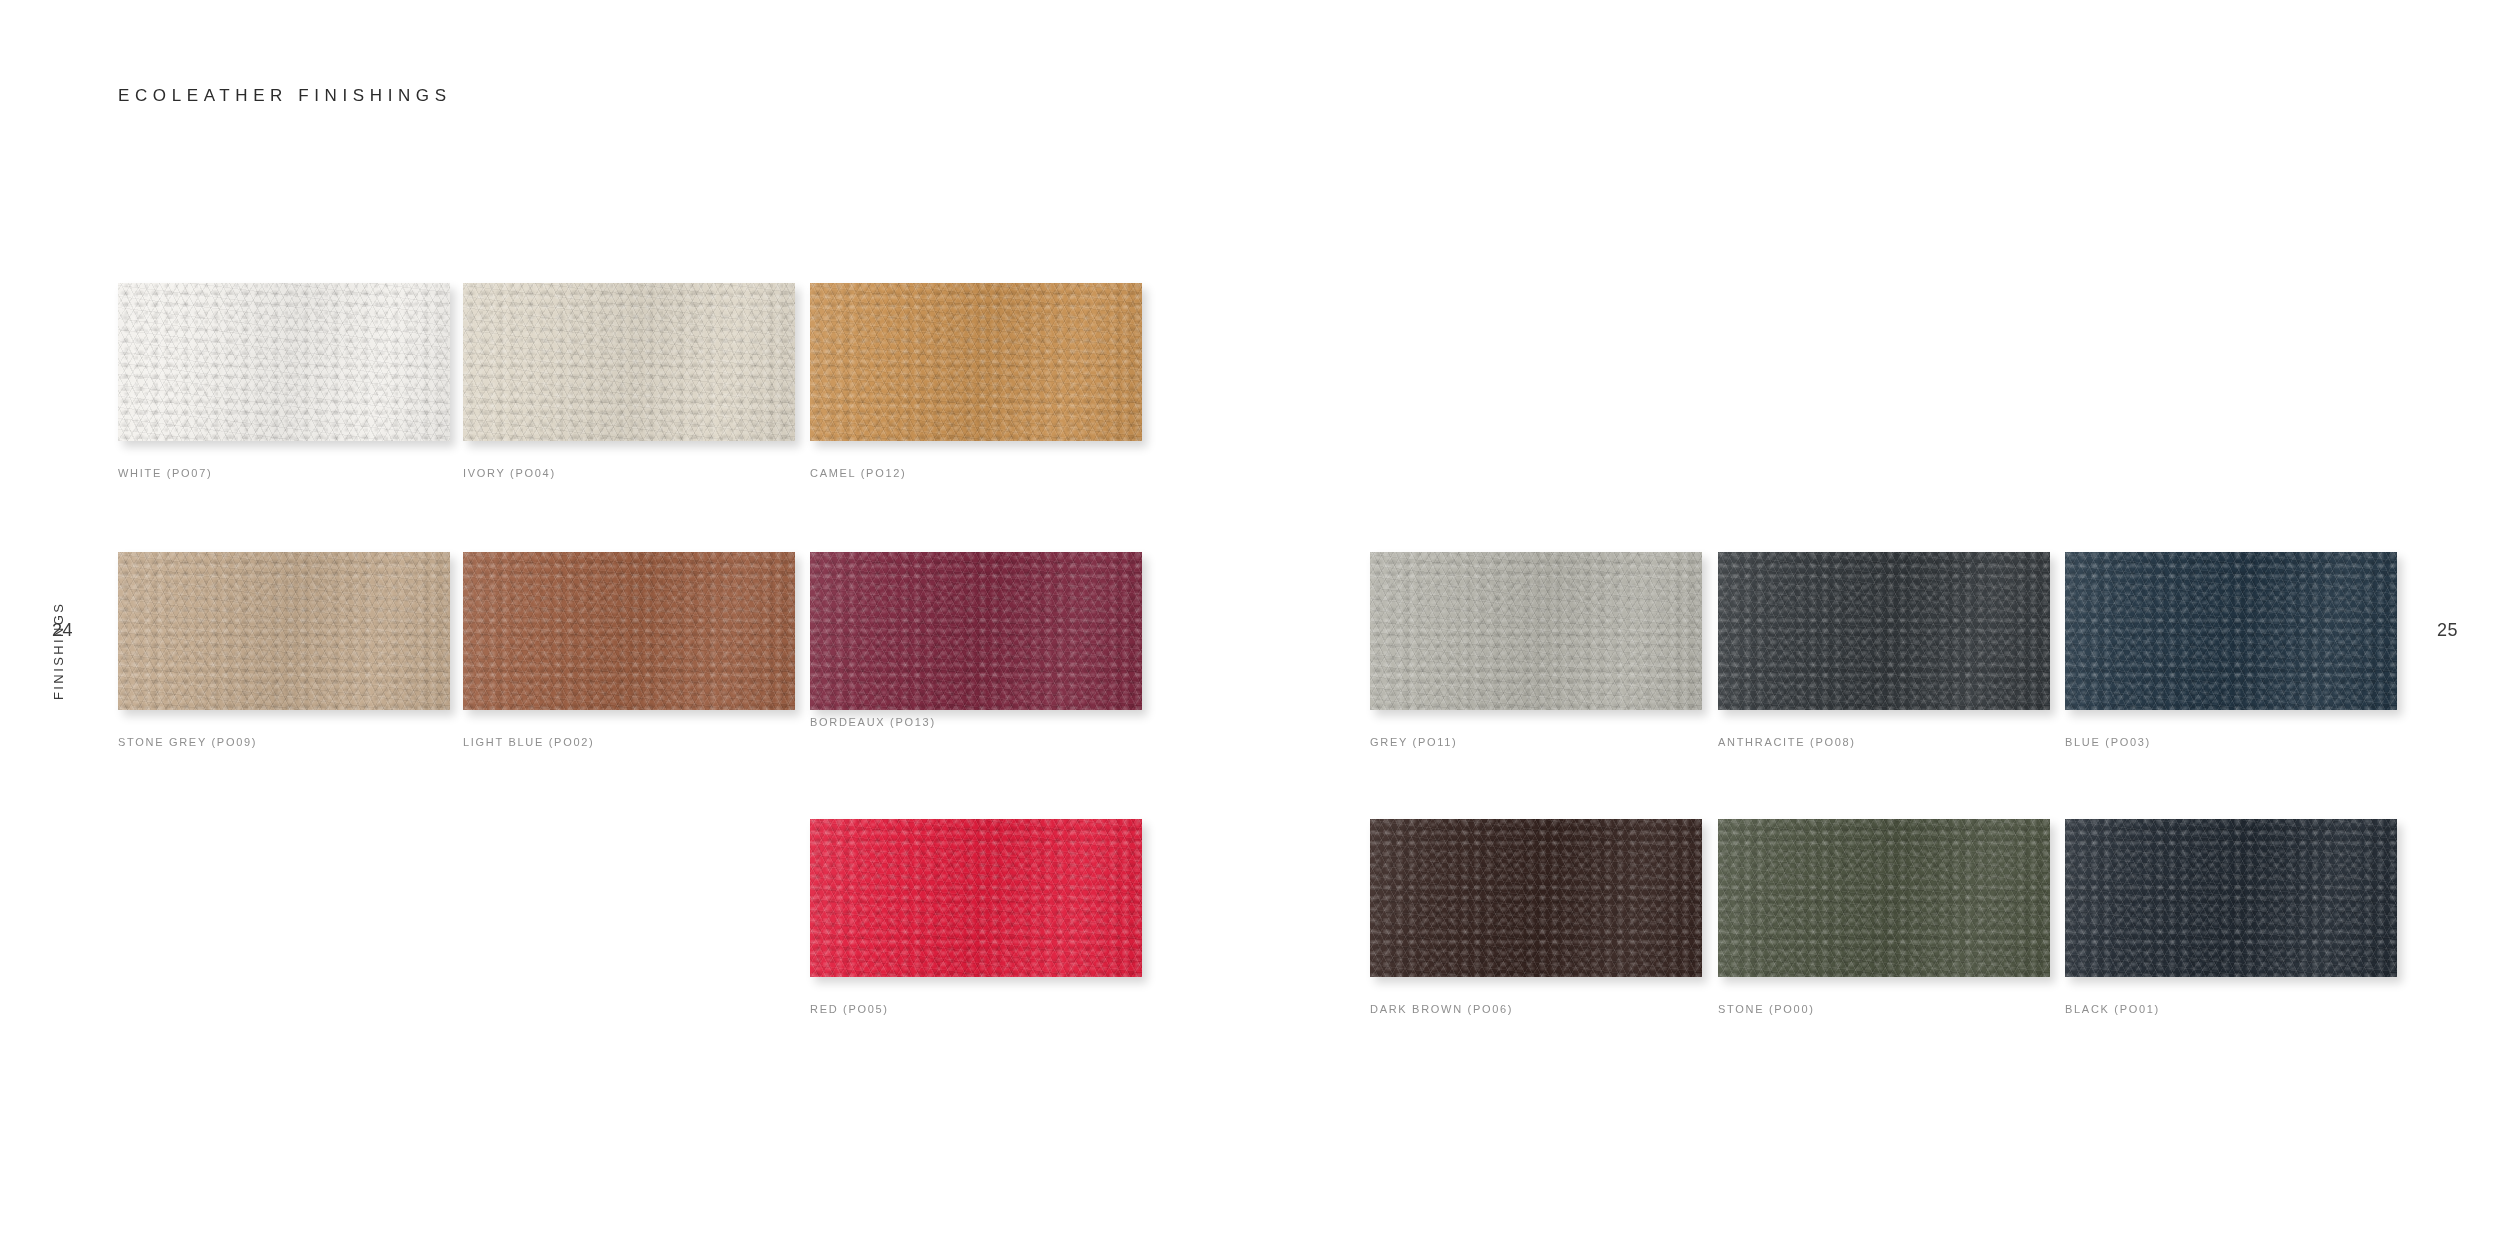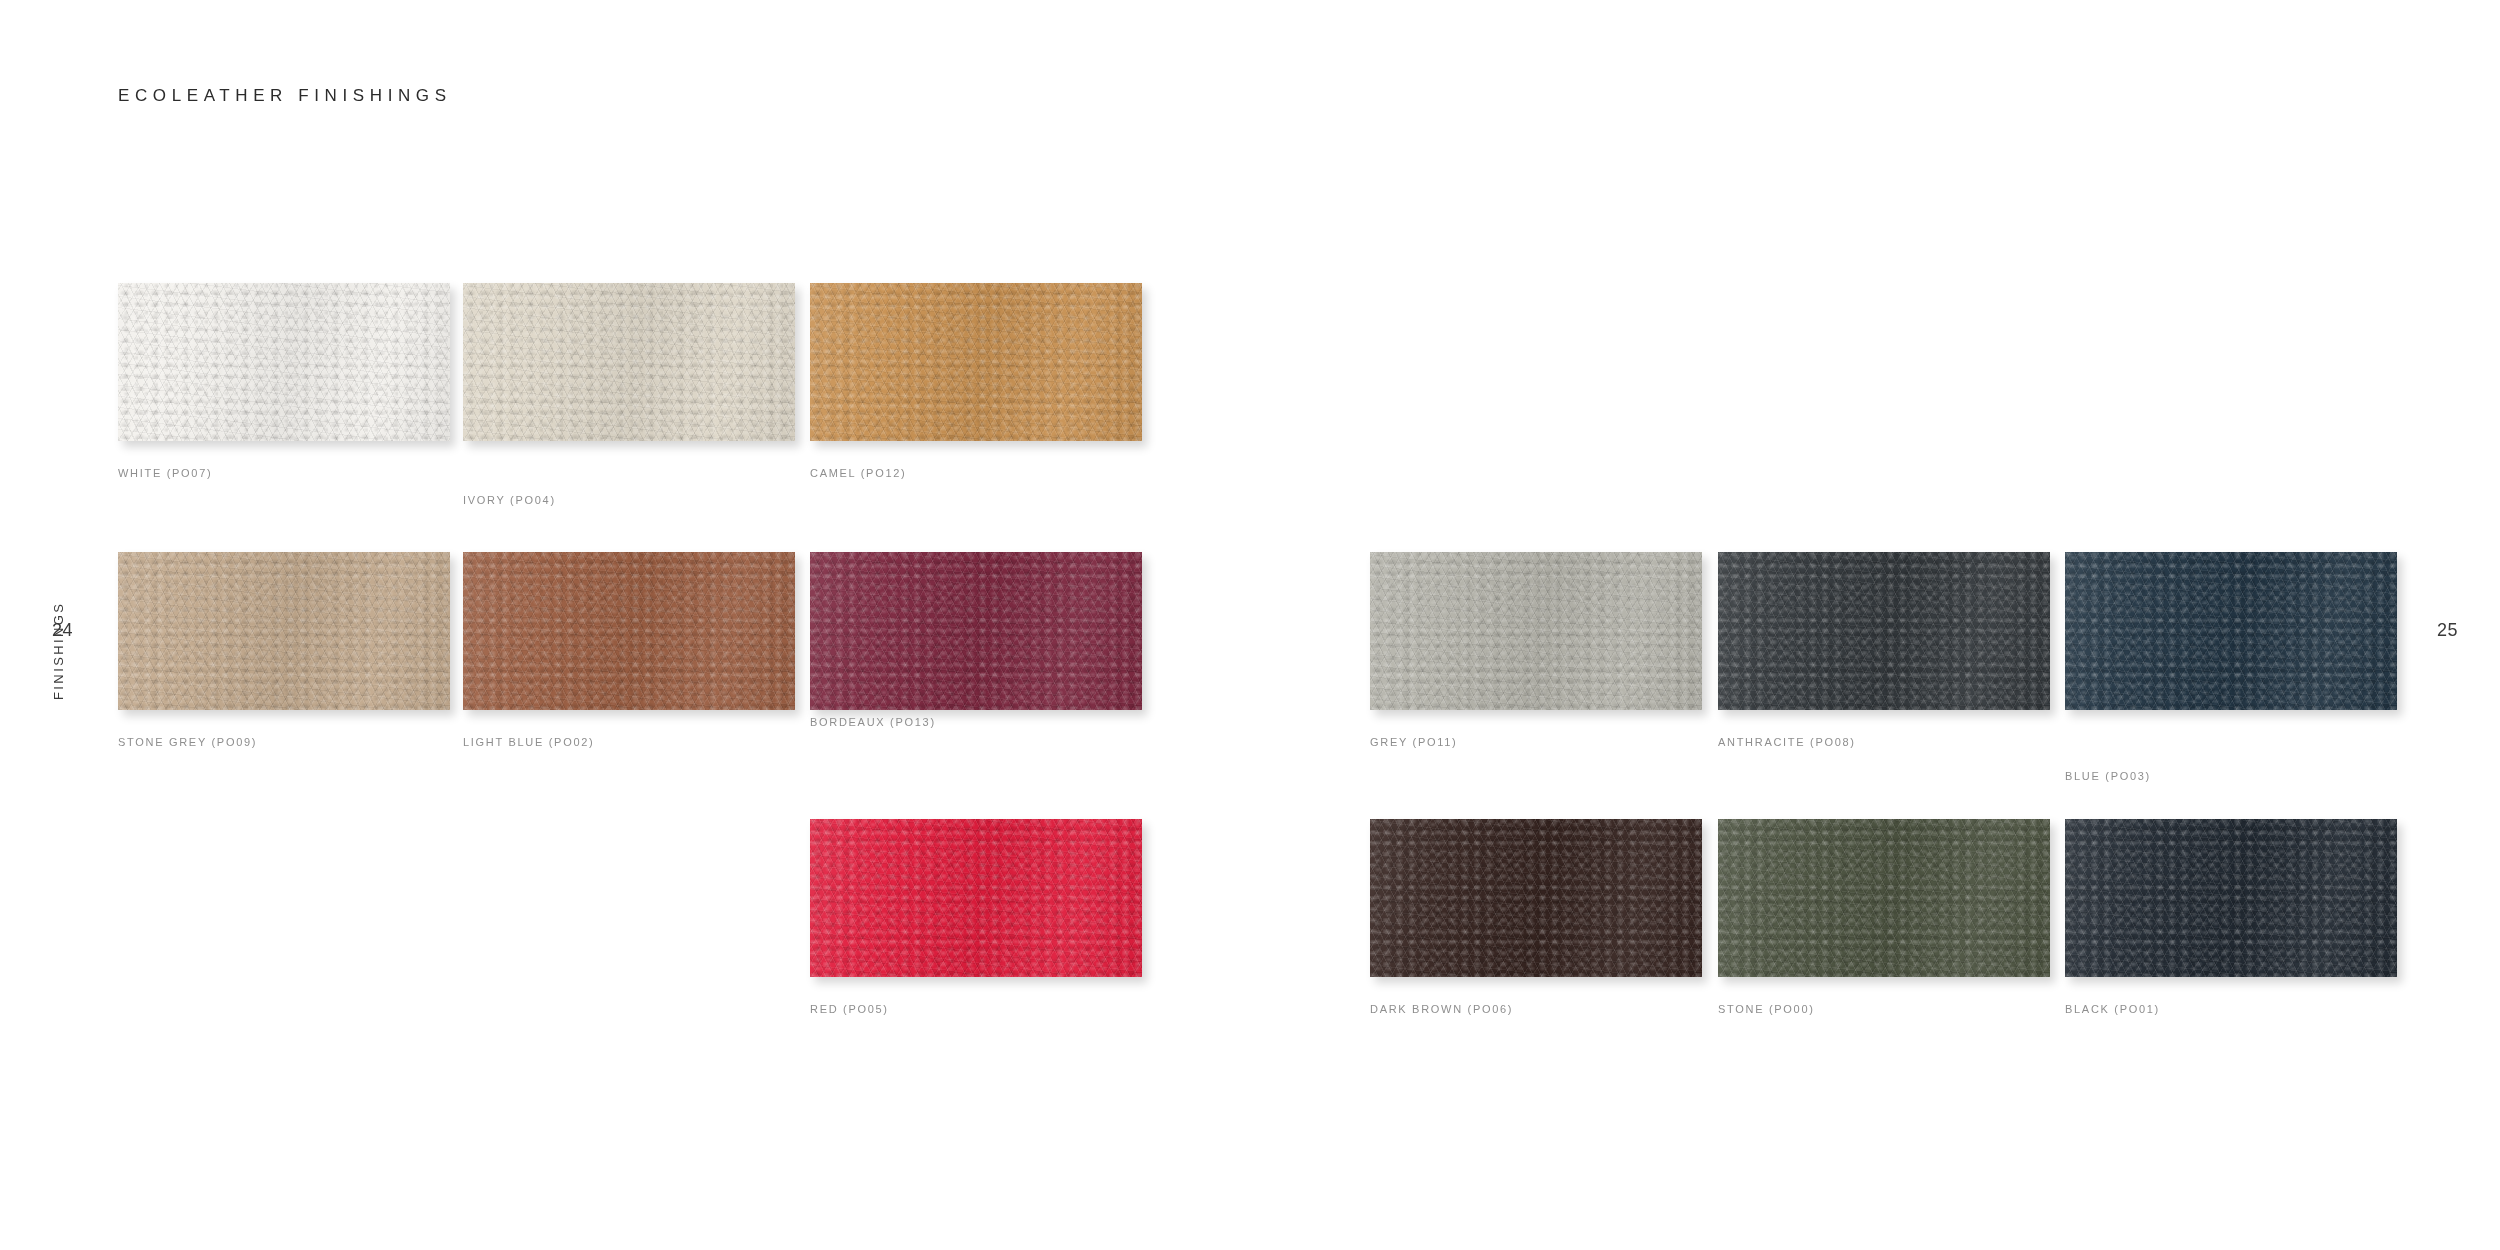--- a/index.html
+++ b/index.html
@@ -113,21 +113,21 @@
   <div id="swatch-layer">
       <div class="swatch" style="left: 118px; top: 283px; background: rgb(242, 240, 236);">
         <div class="grain"></div>
         <div class="sheen"></div>
       </div>
       <div class="swatch-label" style="left: 118px; top: 467px;">WHITE (PO07)</div>
       <div class="swatch" style="left: 463px; top: 283px; background: rgb(222, 215, 200);">
         <div class="grain"></div>
         <div class="sheen"></div>
       </div>
-      <div class="swatch-label" style="left: 463px; top: 467px; margin-top: 27px;">IVORY (PO04)</div>
+      <div class="swatch-label" style="left: 463px; top: 467px;">IVORY (PO04)</div>
       <div class="swatch" style="left: 810px; top: 283px; background: rgb(200, 145, 82);">
         <div class="grain"></div>
         <div class="sheen"></div>
       </div>
       <div class="swatch-label" style="left: 810px; top: 467px;">CAMEL (PO12)</div>
       <div class="swatch" style="left: 118px; top: 552px; background: rgb(194, 169, 141);">
         <div class="grain"></div>
         <div class="sheen"></div>
       </div>
       <div class="swatch-label" style="left: 118px; top: 736px;">STONE GREY (PO09)</div>
@@ -148,21 +148,21 @@
       <div class="swatch-label" style="left: 1370px; top: 736px;">GREY (PO11)</div>
       <div class="swatch" style="left: 1718px; top: 552px; background: rgb(51, 56, 60);">
         <div class="grain"></div>
         <div class="sheen"></div>
       </div>
       <div class="swatch-label" style="left: 1718px; top: 736px;">ANTHRACITE (PO08)</div>
       <div class="swatch" style="left: 2065px; top: 552px; background: rgb(34, 53, 68);">
         <div class="grain"></div>
         <div class="sheen"></div>
       </div>
-      <div class="swatch-label" style="left: 2065px; top: 736px; margin-top: 34px;">BLUE (PO03)</div>
+      <div class="swatch-label" style="left: 2065px; top: 736px;">BLUE (PO03)</div>
       <div class="swatch" style="left: 810px; top: 819px; background: rgb(224, 28, 60);">
         <div class="grain"></div>
         <div class="sheen"></div>
       </div>
       <div class="swatch-label" style="left: 810px; top: 1003px;">RED (PO05)</div>
       <div class="swatch" style="left: 1370px; top: 819px; background: rgb(54, 36, 32);">
         <div class="grain"></div>
         <div class="sheen"></div>
       </div>
       <div class="swatch-label" style="left: 1370px; top: 1003px;">DARK BROWN (PO06)</div>

